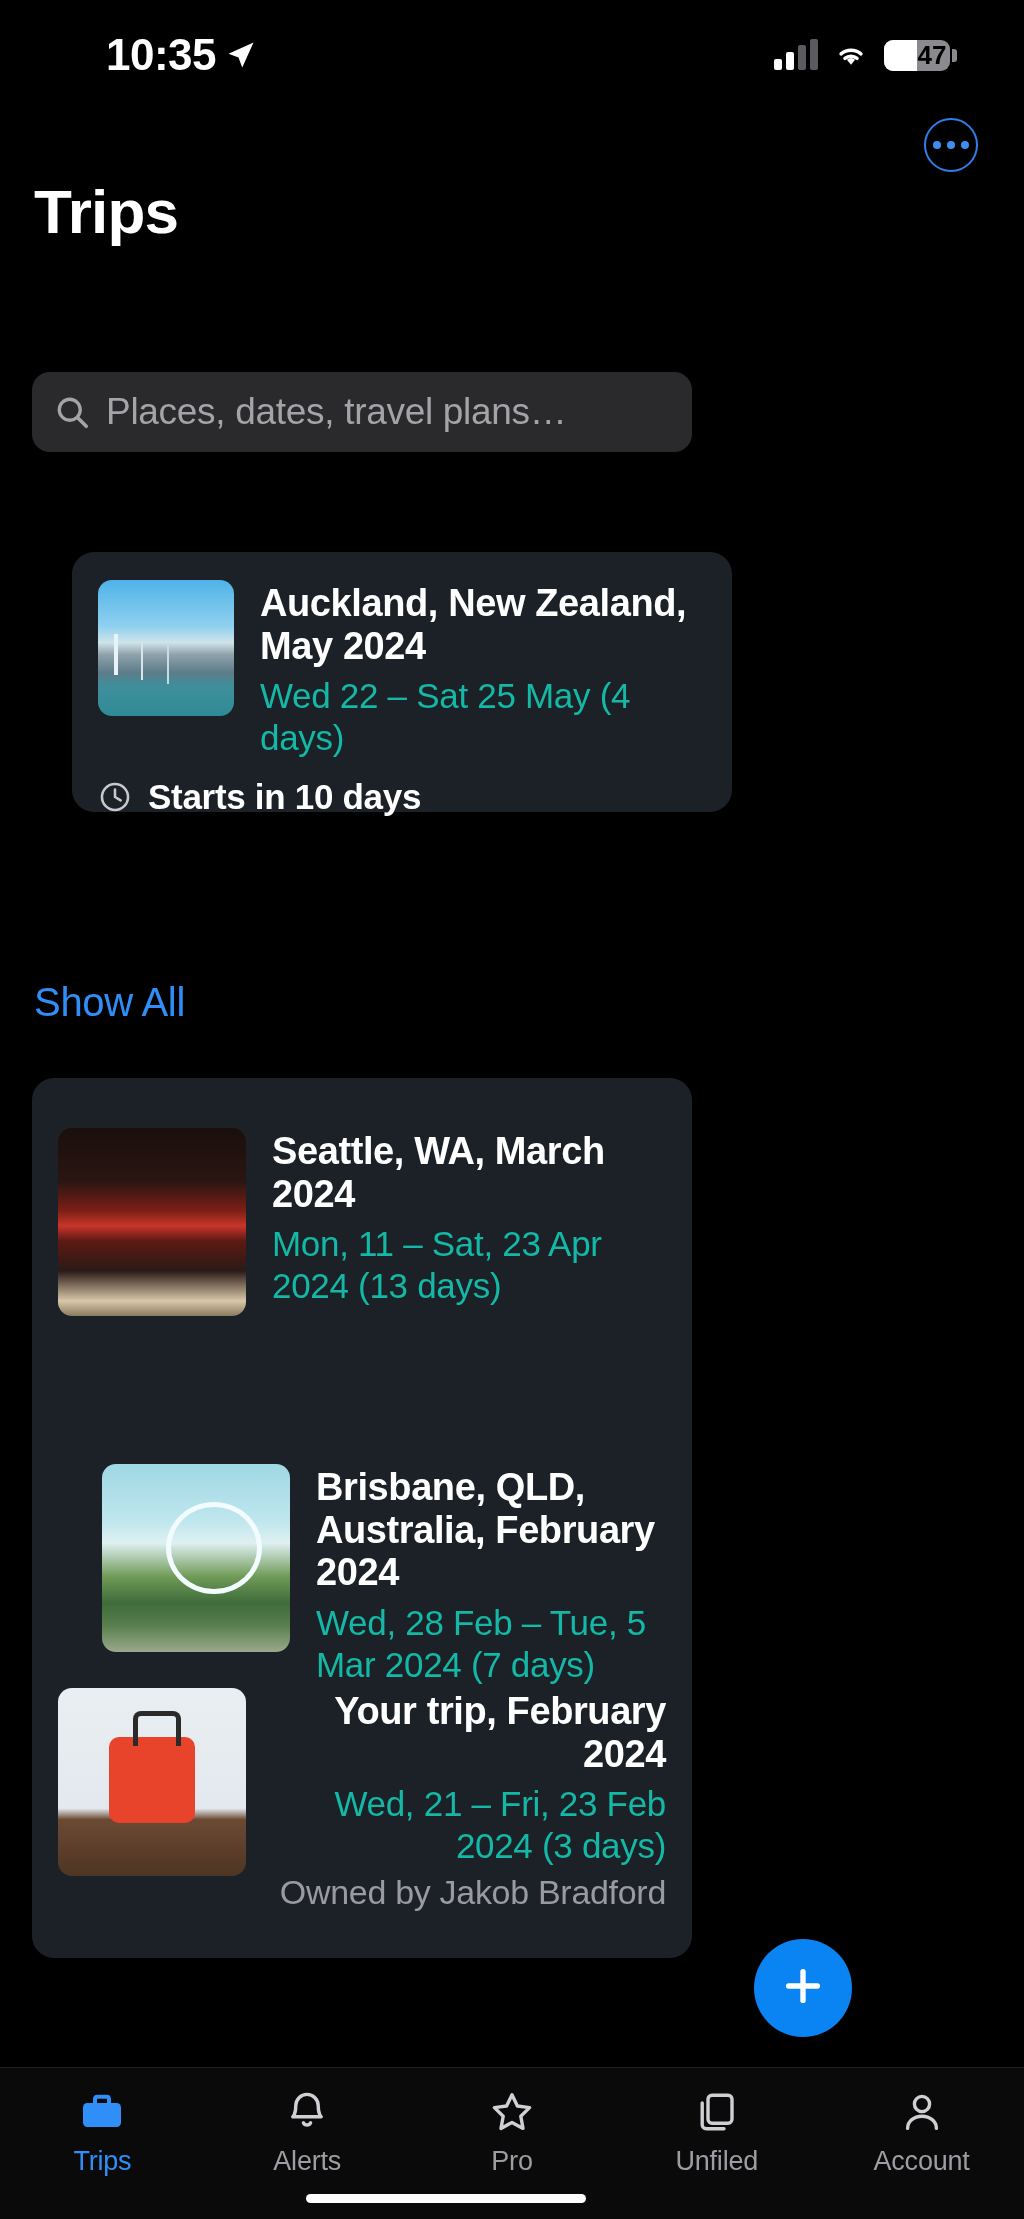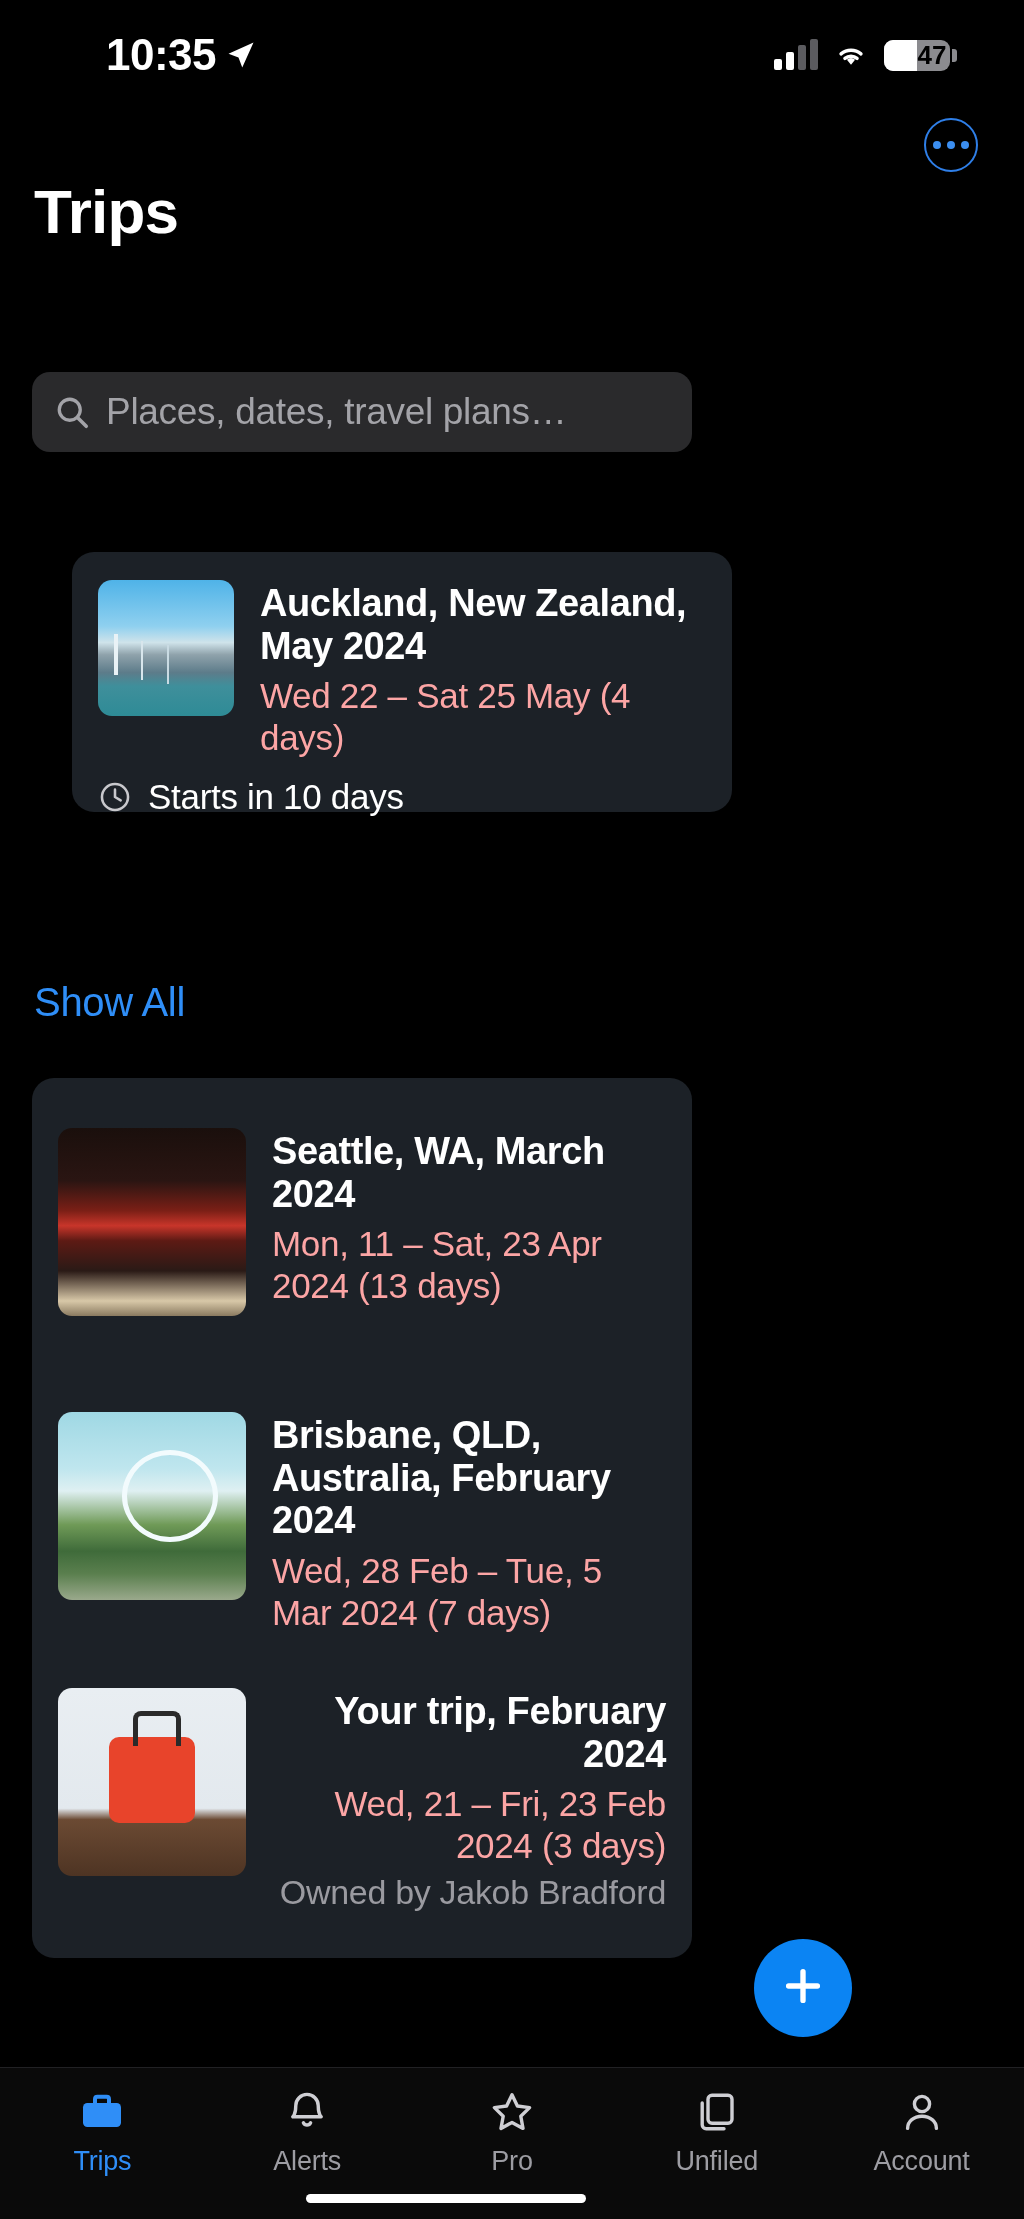--- a/index.html
+++ b/index.html
@@ -81,27 +81,28 @@
   .thumb {
     width: 136px; height: 136px; border-radius: 14px; flex: none;
     overflow: hidden; position: relative;
   }
   .trip-text { flex: 1; min-width: 0; padding-top: 2px; }
   .trip-title {
     font-size: 38px; font-weight: 700; color: #fff;
     line-height: 1.12; letter-spacing: -0.4px;
   }
   .trip-dates {
-    font-size: 35px; color: #fca5a5; line-height: 1.2; margin-top: 8px;
+    font-size: 35px; color: #14b8a6; line-height: 1.2; margin-top: 8px;
     letter-spacing: -0.3px; font-weight: 400;
   }
   .trip-owner { font-size: 34px; color: #9a9aa0; margin-top: 6px; letter-spacing: -0.3px; }
   .trip-status {
     display: flex; align-items: center; gap: 16px; margin-top: 18px;
     padding-left: 26px;
+    font-weight: bold;
   }
   .clock-ico { width: 34px; height: 34px; flex: none; }
   .trip-status-text { font-size: 35px; color: #fff; letter-spacing: -0.3px; }
 
   
   .section-head {
     position: absolute; top: 980px; left: 34px; width: 656px;
     display: flex; align-items: baseline; justify-content: space-between;
   }
   .section-title { font-size: 48px; font-weight: 700; color: #fff; letter-spacing: -0.6px; }
@@ -261,21 +262,21 @@
       <div class="thumb" style="height:188px;width:188px;">
         <div class="img-seattle"></div>
       </div>
       <div class="trip-text">
         <div class="trip-title">Seattle, WA, March 2024</div>
         <div class="trip-dates">Mon, 11 – Sat, 23 Apr 2024 (13 days)</div>
       </div>
     </div>
   </div>
 
-  <div class="past-item" style="top:1412px;">
+  <div class="past-item" style="top:1464px;margin-left:44px;">
     <div class="trip-row">
       <div class="thumb" style="height:188px;width:188px;">
         <div class="img-brisbane"></div>
       </div>
       <div class="trip-text">
         <div class="trip-title">Brisbane, QLD, Australia, February 2024</div>
         <div class="trip-dates">Wed, 28 Feb – Tue, 5 Mar 2024 (7 days)</div>
       </div>
     </div>
   </div>

